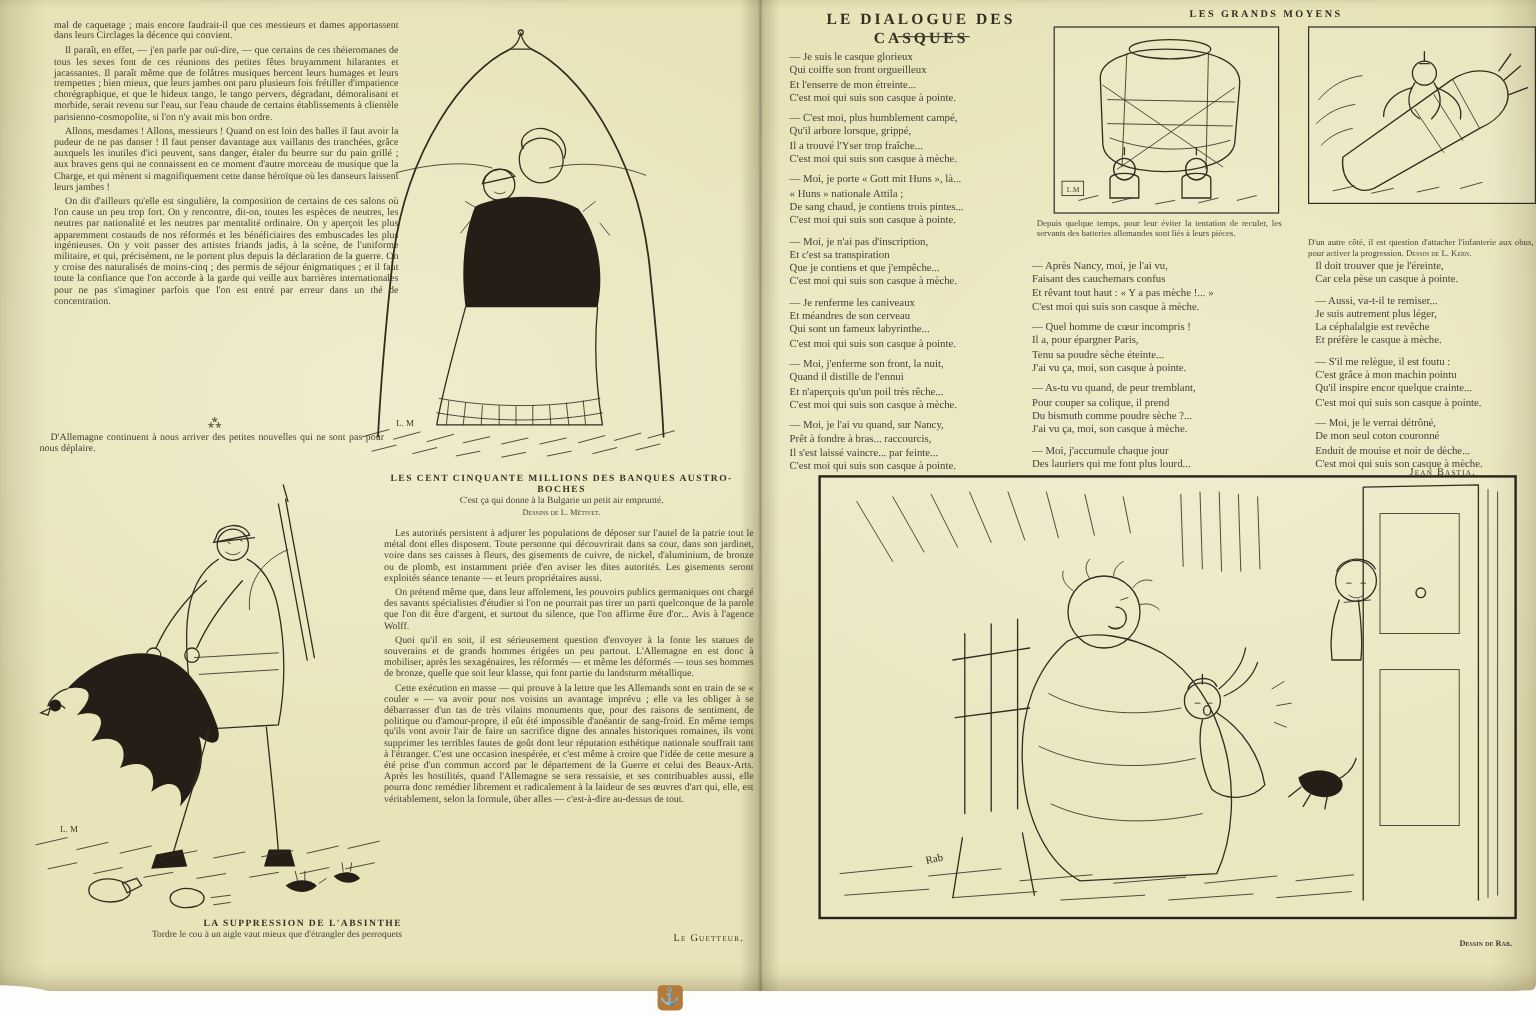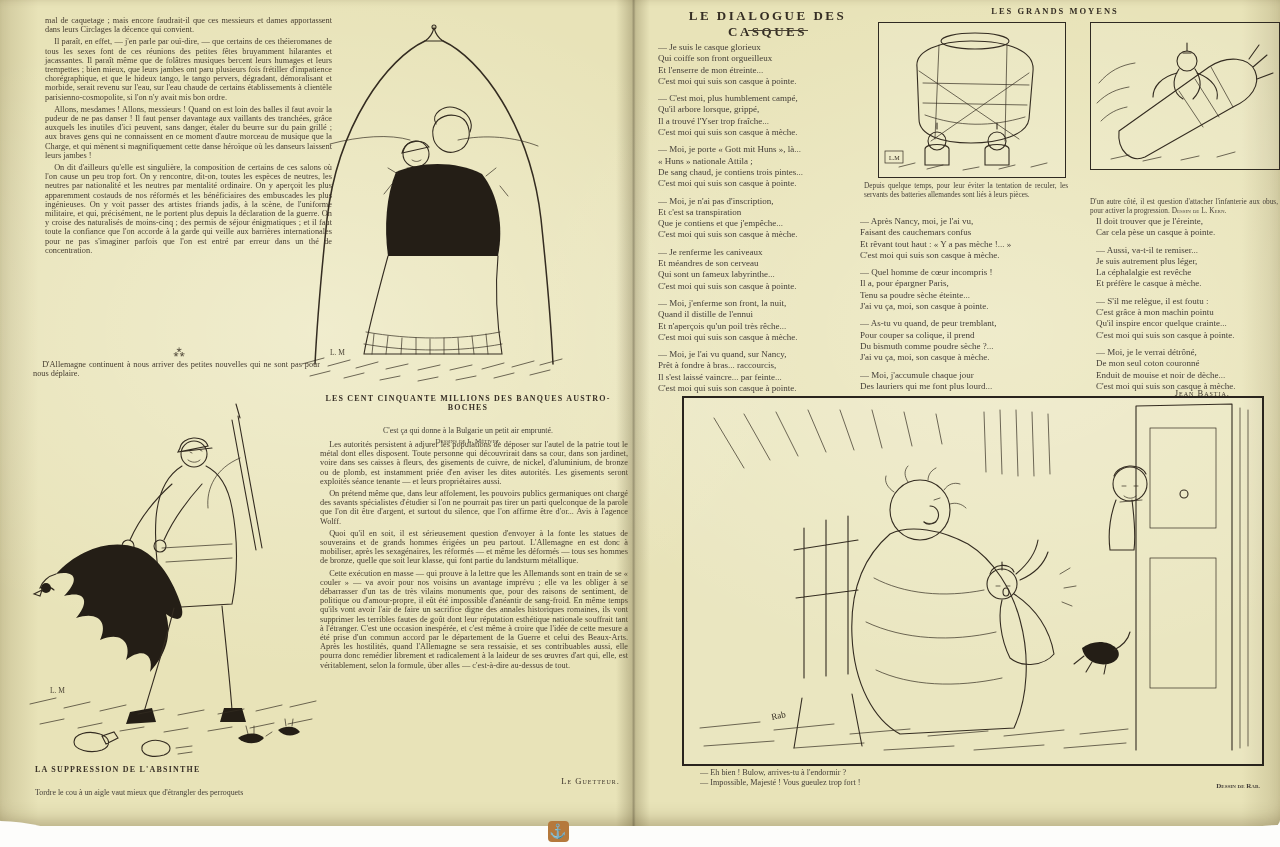--- a/index.html
+++ b/index.html
@@ -32,27 +32,27 @@
   .ornament{font-size:10px;text-align:center;color:#4a4234;letter-spacing:2px;}
 
   
   #col-left{left:33px;top:16px;width:287px;margin-left:12px;}
   #ornament1{left:120px;top:344px;width:120px;}
   #news-intro{left:33px;top:360px;width:287px;}
   #helmet-art{left:300px;top:24px;}
   #helmet-sig{left:330px;top:348px;font-size:7.5px;color:#4a4234;}
   #helmet-caption{left:318px;top:394px;width:300px;text-align:center;}
   .cap-title{font-size:8px;font-weight:bold;letter-spacing:1.2px;color:#3a3228;}
-  .cap-sub{font-size:7.9px;margin-top:14px;color:#46413a;}
+  .cap-sub{font-size:7.9px;margin-top:0;color:#46413a;}
   .cap-credit{font-size:7px;font-variant:small-caps;margin-top:2px;color:#46413a;}
   #col-main{left:320px;top:440px;width:308px;}
   #main-sig{left:430px;top:776px;width:190px;}
   #eagle-art{left:26px;top:398px;}
   #eagle-sig{left:50px;top:686px;font-size:7.5px;color:#4a4234;}
-  #absinthe-caption{left:35px;top:765px;width:300px;text-align:left;}
+  #absinthe-caption{left:35px;top:765px;width:300px;text-align:right;}
 
   
   #dlg-title{left:660px;top:8px;width:215px;text-align:center;font-size:13px;font-weight:bold;letter-spacing:2.5px;color:#352e24;}
   #dlg-rule{left:748px;top:30px;width:60px;height:1px;background:#4a4234;}
   .verse{font-size:9px;line-height:11.3px;color:#46403a;}
   .verse .stanza{margin:0 0 6px 0;}
   #verse-c1{left:658px;top:42px;width:215px;}
   #verse-c2{left:860px;top:216px;width:200px;}
   #verse-c3{left:1060px;top:216px;width:200px;margin-left:36px;}
   #bastia-sig{left:1100px;top:388px;width:130px;}
@@ -327,24 +327,20 @@
         <path class="ink2" d="M376,176 l10,-6 M380,190 l12,-2 M378,204 l10,4"></path>
 
         <path class="inkfill" d="M398,250 c10,-8 26,-8 34,0 c6,6 2,14 -8,16 c-12,2 -24,-4 -26,-16 z"></path>
         <path class="ink" d="M430,252 c8,-4 14,-10 16,-18 M400,258 l-10,8 M408,264 l-6,10 M422,266 l-2,10"></path>
 
         <path class="ink2" d="M16,330 l60,-6 M90,332 l60,-6 M166,336 l60,-5 M244,338 l60,-5 M320,338 l60,-6 M396,336 l48,-5 M20,348 l70,-5 M110,350 l70,-5 M200,352 l70,-4 M290,352 l70,-5 M380,350 l62,-5"></path>
         <text x="88" y="322" font-size="9" fill="#342c21" font-family="Liberation Serif, serif" transform="rotate(-12 88 322)">Rab</text>
       </svg>
     </div>
 
-    <div class="abs" id="big-caption">
-      <div>— Eh bien ! Bulow, arrives-tu à l'endormir ?</div>
-      <div>— Impossible, Majesté ! Vous gueulez trop fort !</div>
-    </div>
     <div class="abs" id="big-credit">Dessin de Rab.</div>
 
   </div>
 
   <div id="gutter"></div>
   <div class="corner" id="corner-l"></div>
   <div class="corner" id="corner-r"></div>
 
   <div id="strip"></div>
   <div id="watermark">

